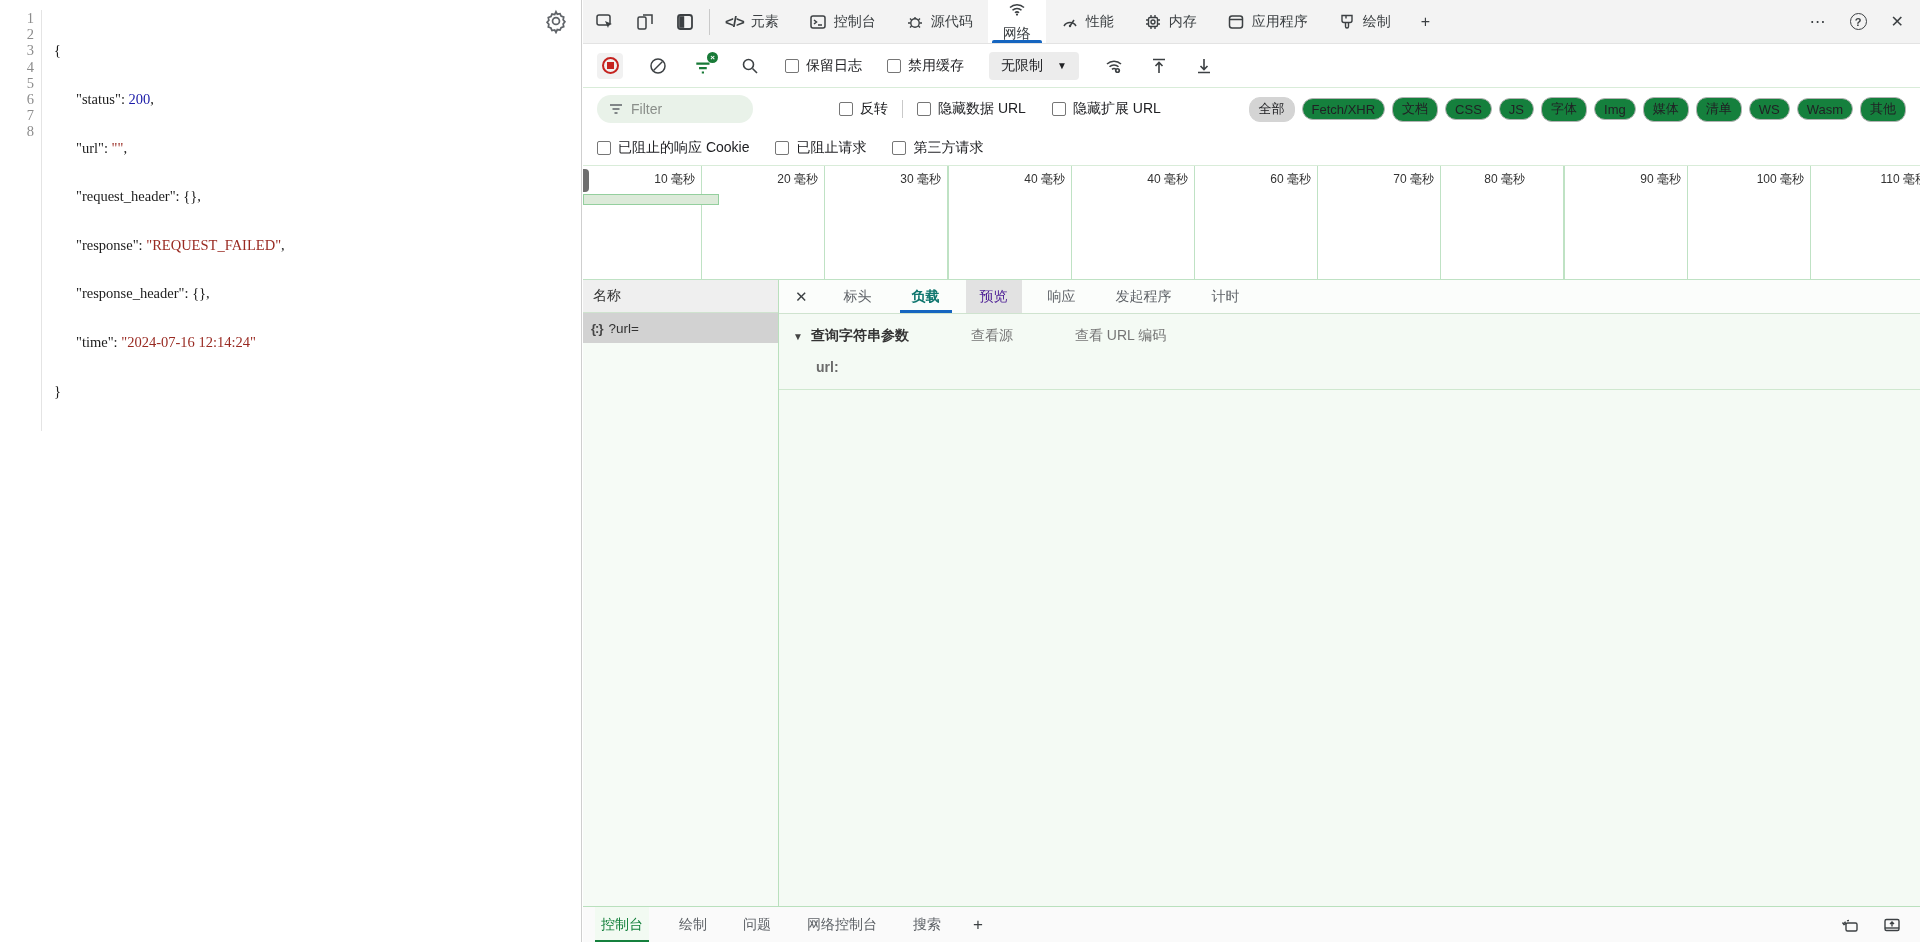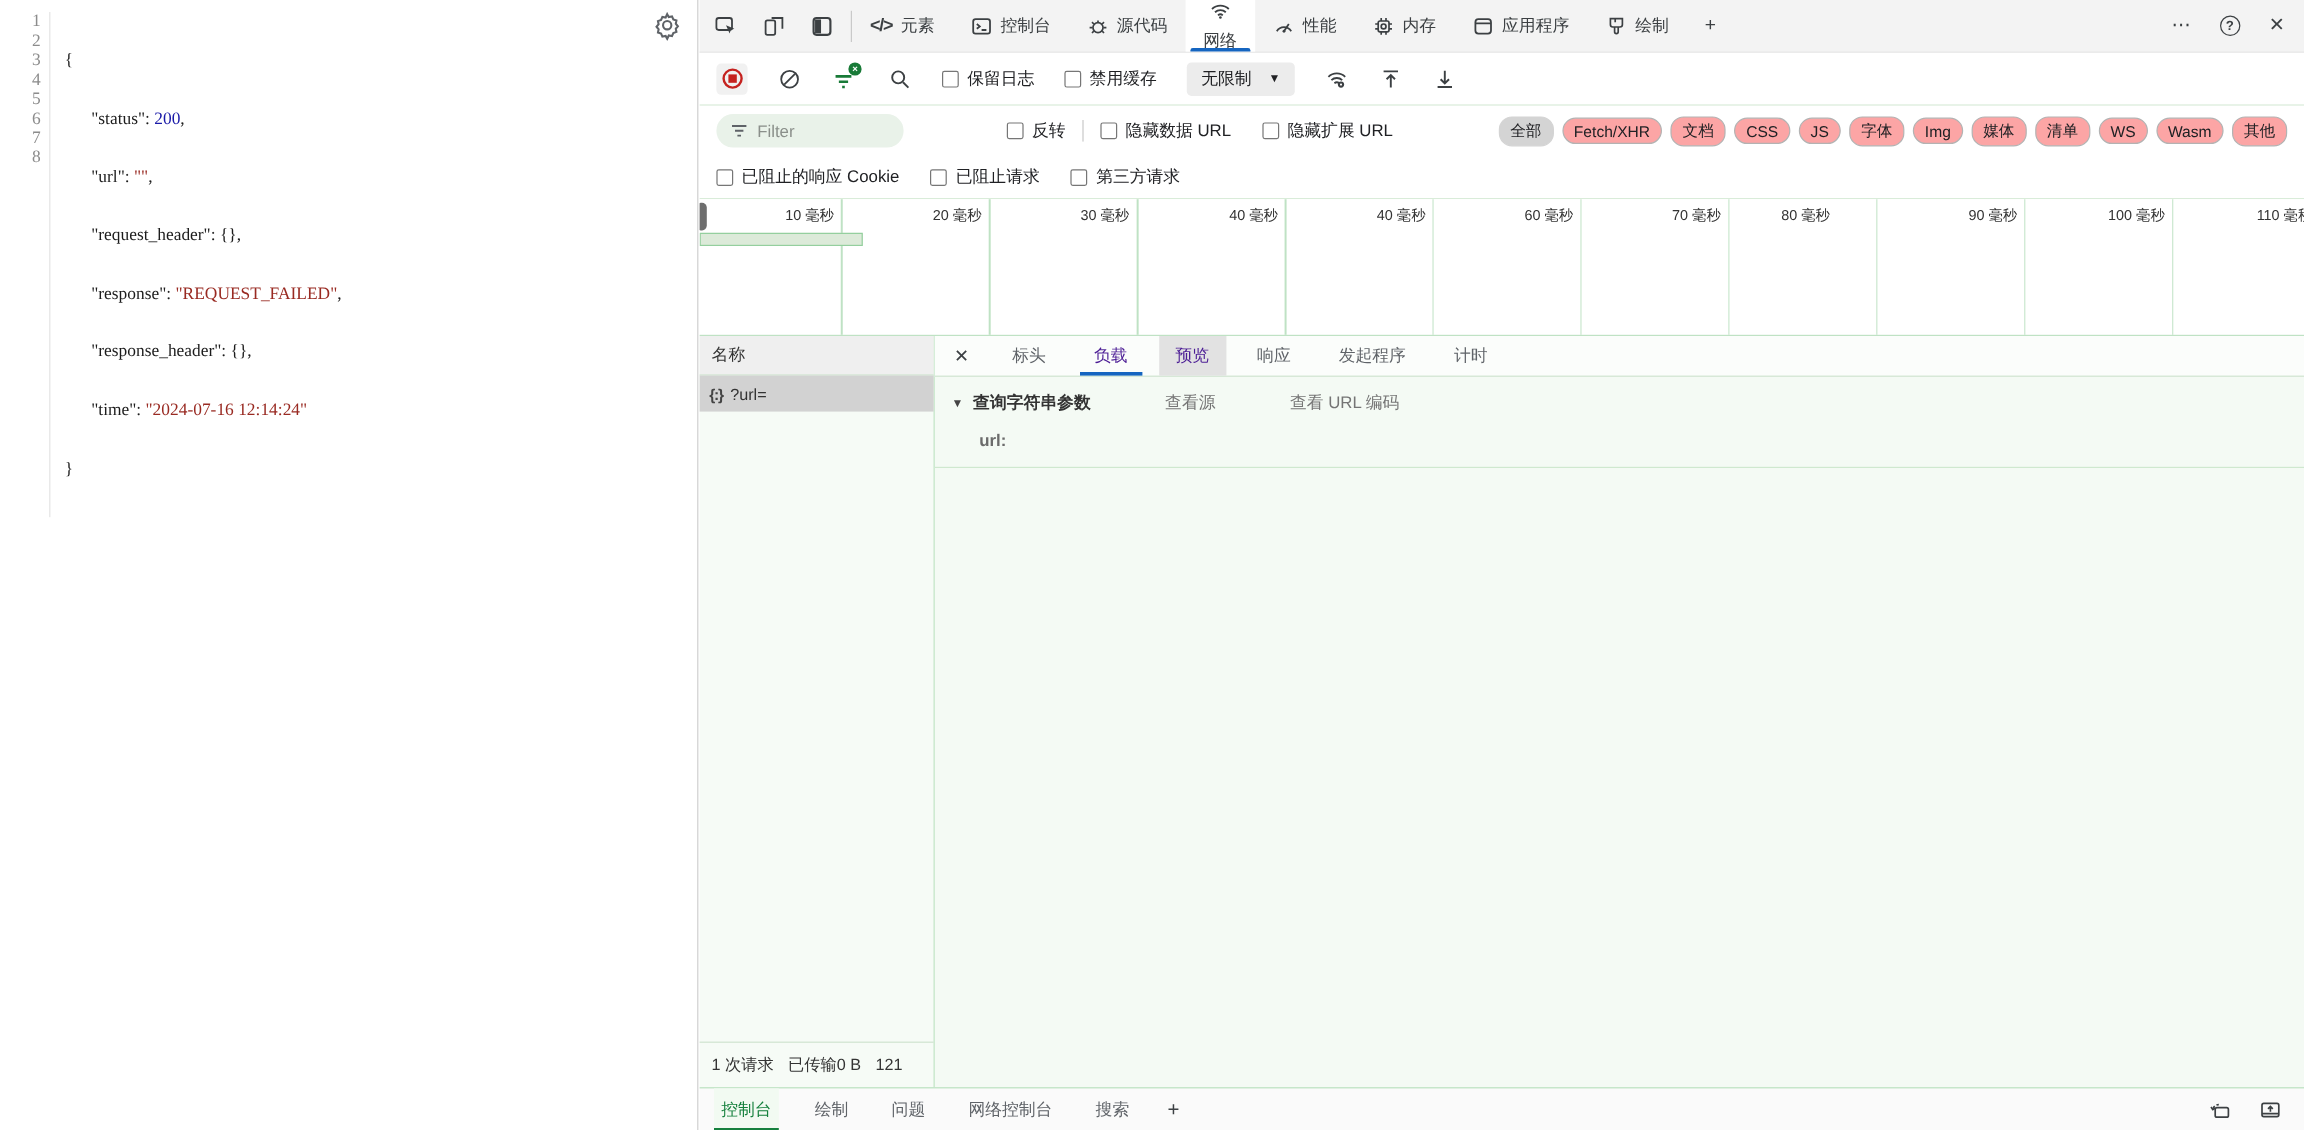--- a/index.html
+++ b/index.html
@@ -66,21 +66,21 @@
   .filterrow { height:42px; display:flex; align-items:center; padding:0 14px; gap:0; flex:none; font-size:14px; }
   .filter-pill { width:156px; height:28px; background:#e9f2e9; border-radius:14px;
     display:flex; align-items:center; gap:8px; padding:0 12px; }
   .filter-pill input { border:none; outline:none; background:transparent; width:100px;
     font-size:14px; color:#202124; font-family:inherit; }
   .filter-pill input::placeholder { color:#8a8f8a; }
   .flines { width:14px; height:12px; color:#5f6368; flex:none; }
   .inv { margin-left:86px; }
   .vsep { width:1px; height:18px; background:#c9c9c9; margin:0 14px; }
   .chips { margin-left:auto; display:flex; align-items:center; gap:7px; font-size:13px; }
-  .chip { border:1px solid #b3b3b3; border-radius:11px; padding:2.5px 9px; color:#202124; background:#fca5a5; }
+  .chip { border:1px solid #b3b3b3; border-radius:11px; padding:2.5px 9px; color:#202124; background:#15803d; }
   .chip.selected { background:#d4d4d4; border-color:#d4d4d4; }
   .blockedrow { height:36px; display:flex; align-items:center; gap:26px; padding:0 14px;
     border-bottom:1px solid #d9ecd9; flex:none; font-size:14px; }
 
   
   .timeline { height:114px; position:relative; background:#fff; flex:none; overflow:hidden;
     border-bottom:1px solid #bfe2c4;
     background-image:repeating-linear-gradient(to right,transparent 0,transparent 122px,#bfe2c4 122px,#bfe2c4 123.2px);
     background-position:-4px 0; }
   .tl-label { position:absolute; top:5px; width:90px; text-align:right; font-size:12px; color:#333; }
@@ -99,21 +99,21 @@
   .json-ico { font-weight:bold; font-size:13px; letter-spacing:-1px; color:#444; }
   .namecol-empty { flex:1; }
   .summarybar { height:38px; border-top:1px solid #cfe3cf; display:flex; align-items:center;
     gap:12px; padding:0 10px; font-size:13.5px; color:#333; flex:none; }
 
   .detail { flex:1; display:flex; flex-direction:column; background:#f4faf4; min-width:0; }
   .detail-tabs { height:34px; background:#fbfdfb; border-bottom:1px solid #cfe3cf;
     display:flex; align-items:stretch; flex:none; font-size:14px; color:#5f6368; }
   .dt-close { display:flex; align-items:center; padding:0 16px; font-size:15px; color:#3c4043; }
   .dtab { display:flex; align-items:center; padding:0 14px; position:relative; margin:0 6px; }
-  .dtab.active { color:#4c1d95; font-weight:normal; }
+  .dtab.active { color:#0f766e; font-weight:bold; }
   .dtab.active::after { content:""; position:absolute; left:2px; right:2px; bottom:0;
     height:3px; background:#1565c0; }
   .dtab.hovered { background:#e2e2e2; color:#4c1d95; }
   .payload { padding-top:13px; font-size:14px; }
   .payload-head { display:flex; align-items:center; padding-left:14px; }
   .tri { font-size:10px; color:#444; margin-right:8px; }
   .sect-title { font-weight:bold; color:#333; }
   .plink { color:#757575; margin-left:62px; }
   .param-row { padding:14px 0 0 37px; color:#6b6b6b; font-weight:bold; }
   .payload-hr { border-top:1px solid #cfe8cf; margin-top:14px; }
@@ -394,25 +394,20 @@
   <div class="split">
     <div class="namecol">
       <div class="namecol-header">
         <span>名称</span>
       </div>
       <div class="req-row">
         <span class="json-ico">{:}</span>
         <span>?url=</span>
       </div>
       <div class="namecol-empty"></div>
-      <div class="summarybar">
-        <span>1 次请求</span>
-        <span>已传输0 B</span>
-        <span>121</span>
-      </div>
     </div>
 
     <div class="detail">
       <div class="detail-tabs">
         <span class="dt-close">✕</span>
         <span class="dtab">标头</span>
         <span class="dtab active">负载</span>
         <span class="dtab hovered">预览</span>
         <span class="dtab">响应</span>
         <span class="dtab">发起程序</span>

